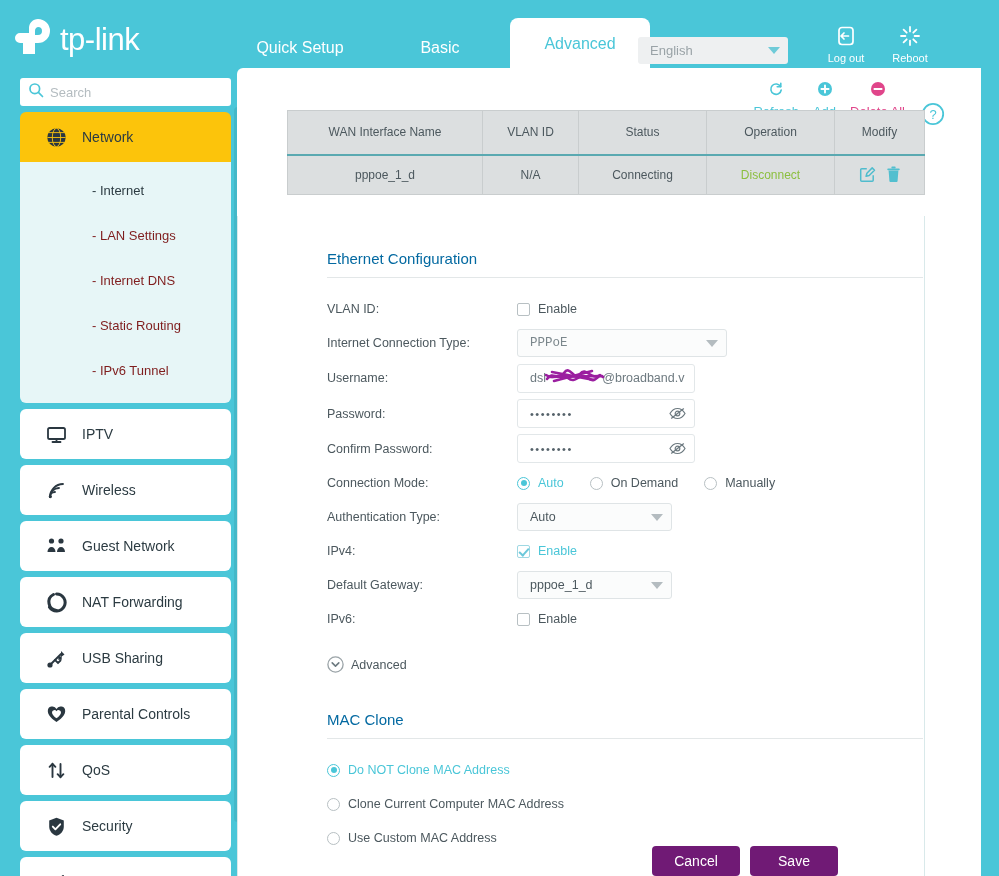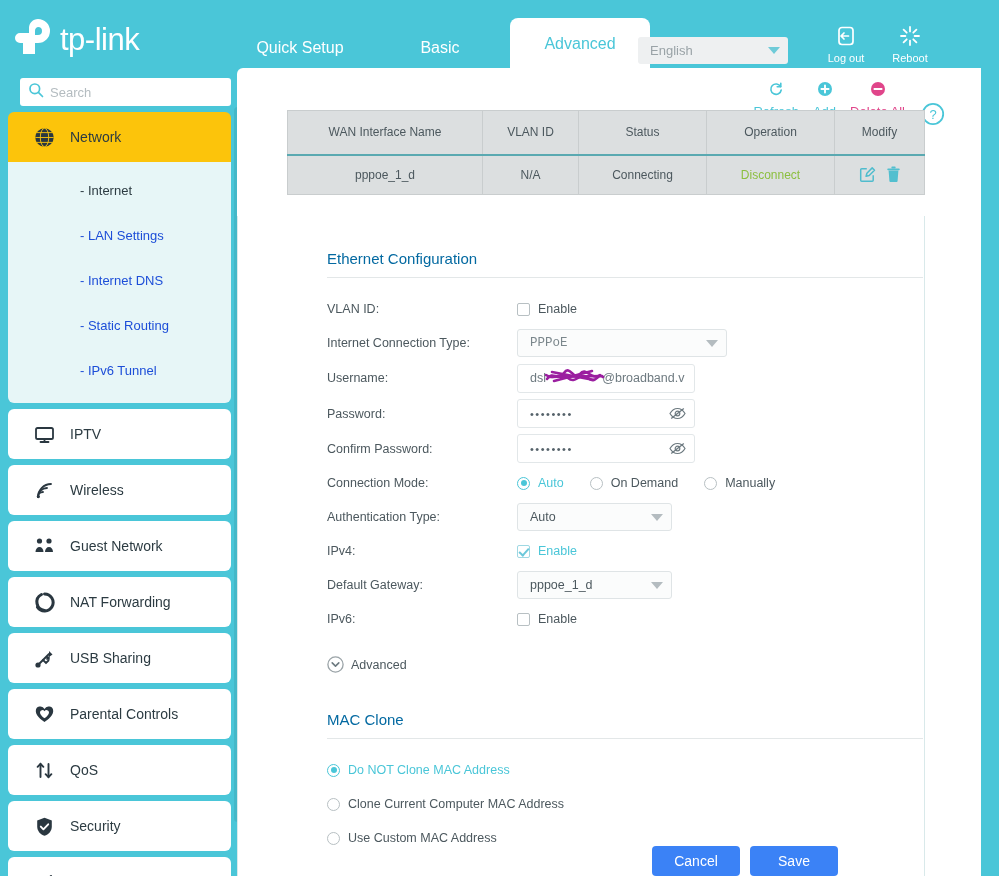--- a/index.html
+++ b/index.html
@@ -108,21 +108,21 @@
   }
   .search-box input {
     border: none; outline: none;
     font-size: 13px; color: #9aa3a7;
     font-family: "Liberation Sans", sans-serif;
     flex: 1; padding-left: 6px;
     background: transparent;
   }
   .search-box input::placeholder { color: #b4bcc0; }
 
-  .nav-group { margin: 6px 14px 0 0; }
+  .nav-group { margin: 6px 14px 0 12px; }
   .nav-main {
     height: 50px;
     background: #ffffff;
     border-radius: 6px;
     display: flex; align-items: center;
     padding-left: 26px;
     cursor: pointer;
     color: #2c3b42;
     font-size: 14px;
   }
@@ -139,21 +139,21 @@
   .nav-sub-wrap {
     background: #e7f6f7;
     border-radius: 0 0 6px 6px;
     padding: 6px 0 10px 0;
   }
   .nav-sub {
     height: 45px;
     display: flex; align-items: center;
     padding-left: 72px;
     font-size: 13px;
-    color: #1d4ed8;
+    color: #7f1d1d;
     cursor: pointer;
   }
   .nav-sub.active { color: #2c3b42; }
 
   .sb-scroll {
     position: absolute;
     right: 4px; top: 35px;
     width: 7px; height: 715px;
     background: rgba(0,0,0,0.07);
     border-radius: 4px;
@@ -342,21 +342,21 @@
 
   .btn-row {
     position: absolute; left: 0; bottom: 0;
     width: 688px;
     display: flex; justify-content: flex-end;
     padding-right: 88px; gap: 10px;
     padding-bottom: 0;
   }
   .btn {
     width: 88px; height: 30px;
-    background: #3b82f6;
+    background: #701a75;
     color: #ffffff;
     border: none; border-radius: 4px;
     font-size: 14px;
     font-family: "Liberation Sans", sans-serif;
     cursor: pointer;
   }
 </style>
 </head>
 <body>
 

